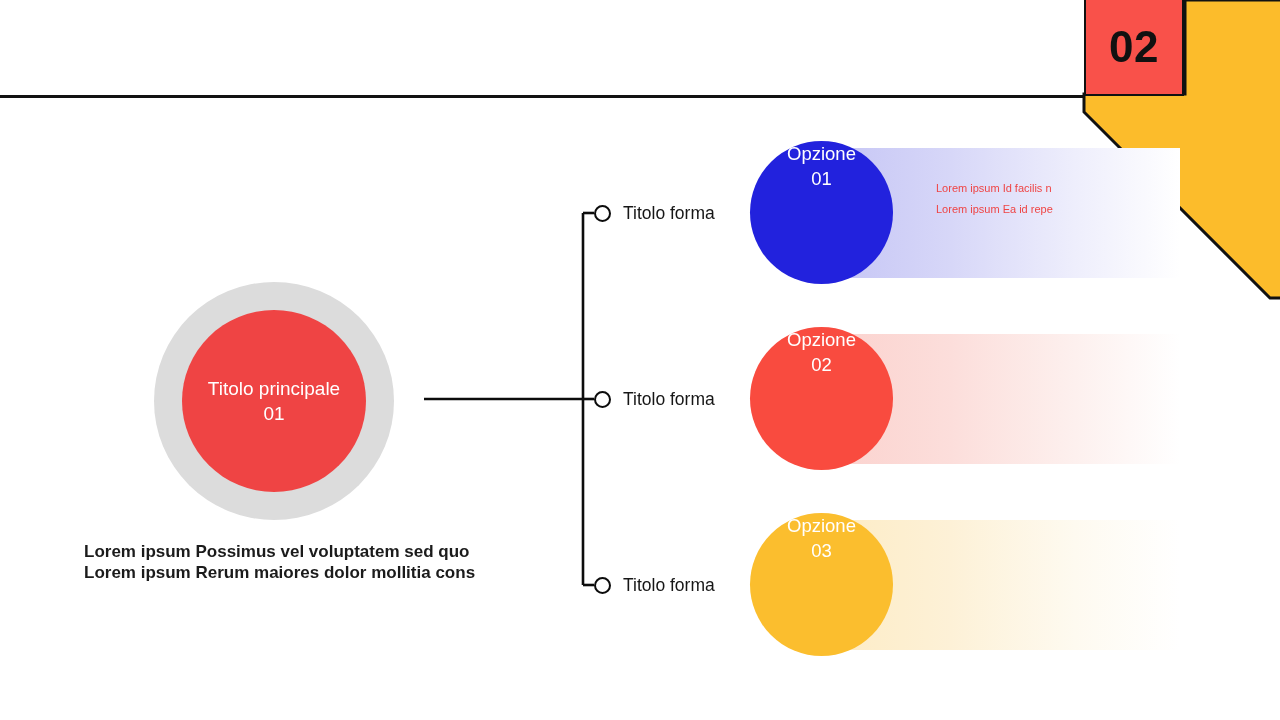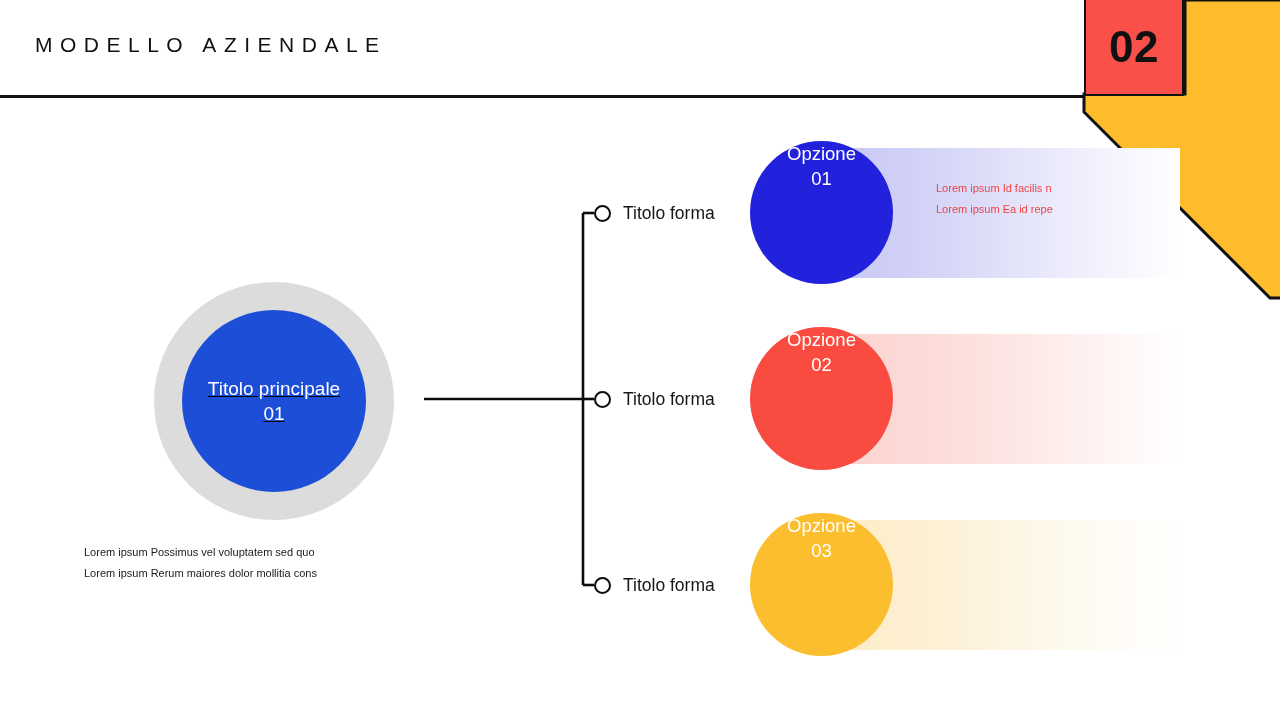--- a/index.html
+++ b/index.html
@@ -83,43 +83,43 @@
     border-radius: 50%;
     background: #dcdcdc;
   }
   #main-inner-circle {
     position: absolute;
     left: 28px;
     top: 28px;
     width: 184px;
     height: 182px;
     border-radius: 50%;
-    background: #1d4ed8;
+    background: #ef4444;
     display: flex;
     align-items: center;
     justify-content: center;
     flex-direction: column;
-    text-decoration: underline;
   }
   #main-inner-circle .label {
     color: #ffffff;
     font-size: 19px;
     line-height: 25px;
     text-align: center;
     white-space: pre-line;
   }
   #main-caption {
     position: absolute;
     left: 84px;
     top: 542px;
     width: 430px;
-    font-size: 11px;
+    font-size: 17px;
     line-height: 20.5px;
     color: #1b1b1b;
     white-space: pre-line;
+    font-weight: bold;
   }
 
   
   #connectors {
     position: absolute;
     left: 0;
     top: 0;
     width: 1280px;
     height: 720px;
     pointer-events: none;
@@ -190,21 +190,20 @@
     line-height: 21px;
     color: #ef4444;
     white-space: pre-line;
   }
 </style>
 </head>
 <body>
 
 <div id="slide">
 
-  <div id="slide-title">MODELLO AZIENDALE</div>
   <div id="header-rule"></div>
 
   <svg id="corner-deco" viewBox="0 0 202 310" width="202" height="310">
     <polygon points="105,2 202,2 202,85 202,300 190,300 4,114 4,96 105,96" fill="#fcbc2b" stroke="#111111" stroke-width="3"></polygon>
   </svg>
 
   <div id="section-number-badge">
     <span class="num">02</span>
   </div>
 

